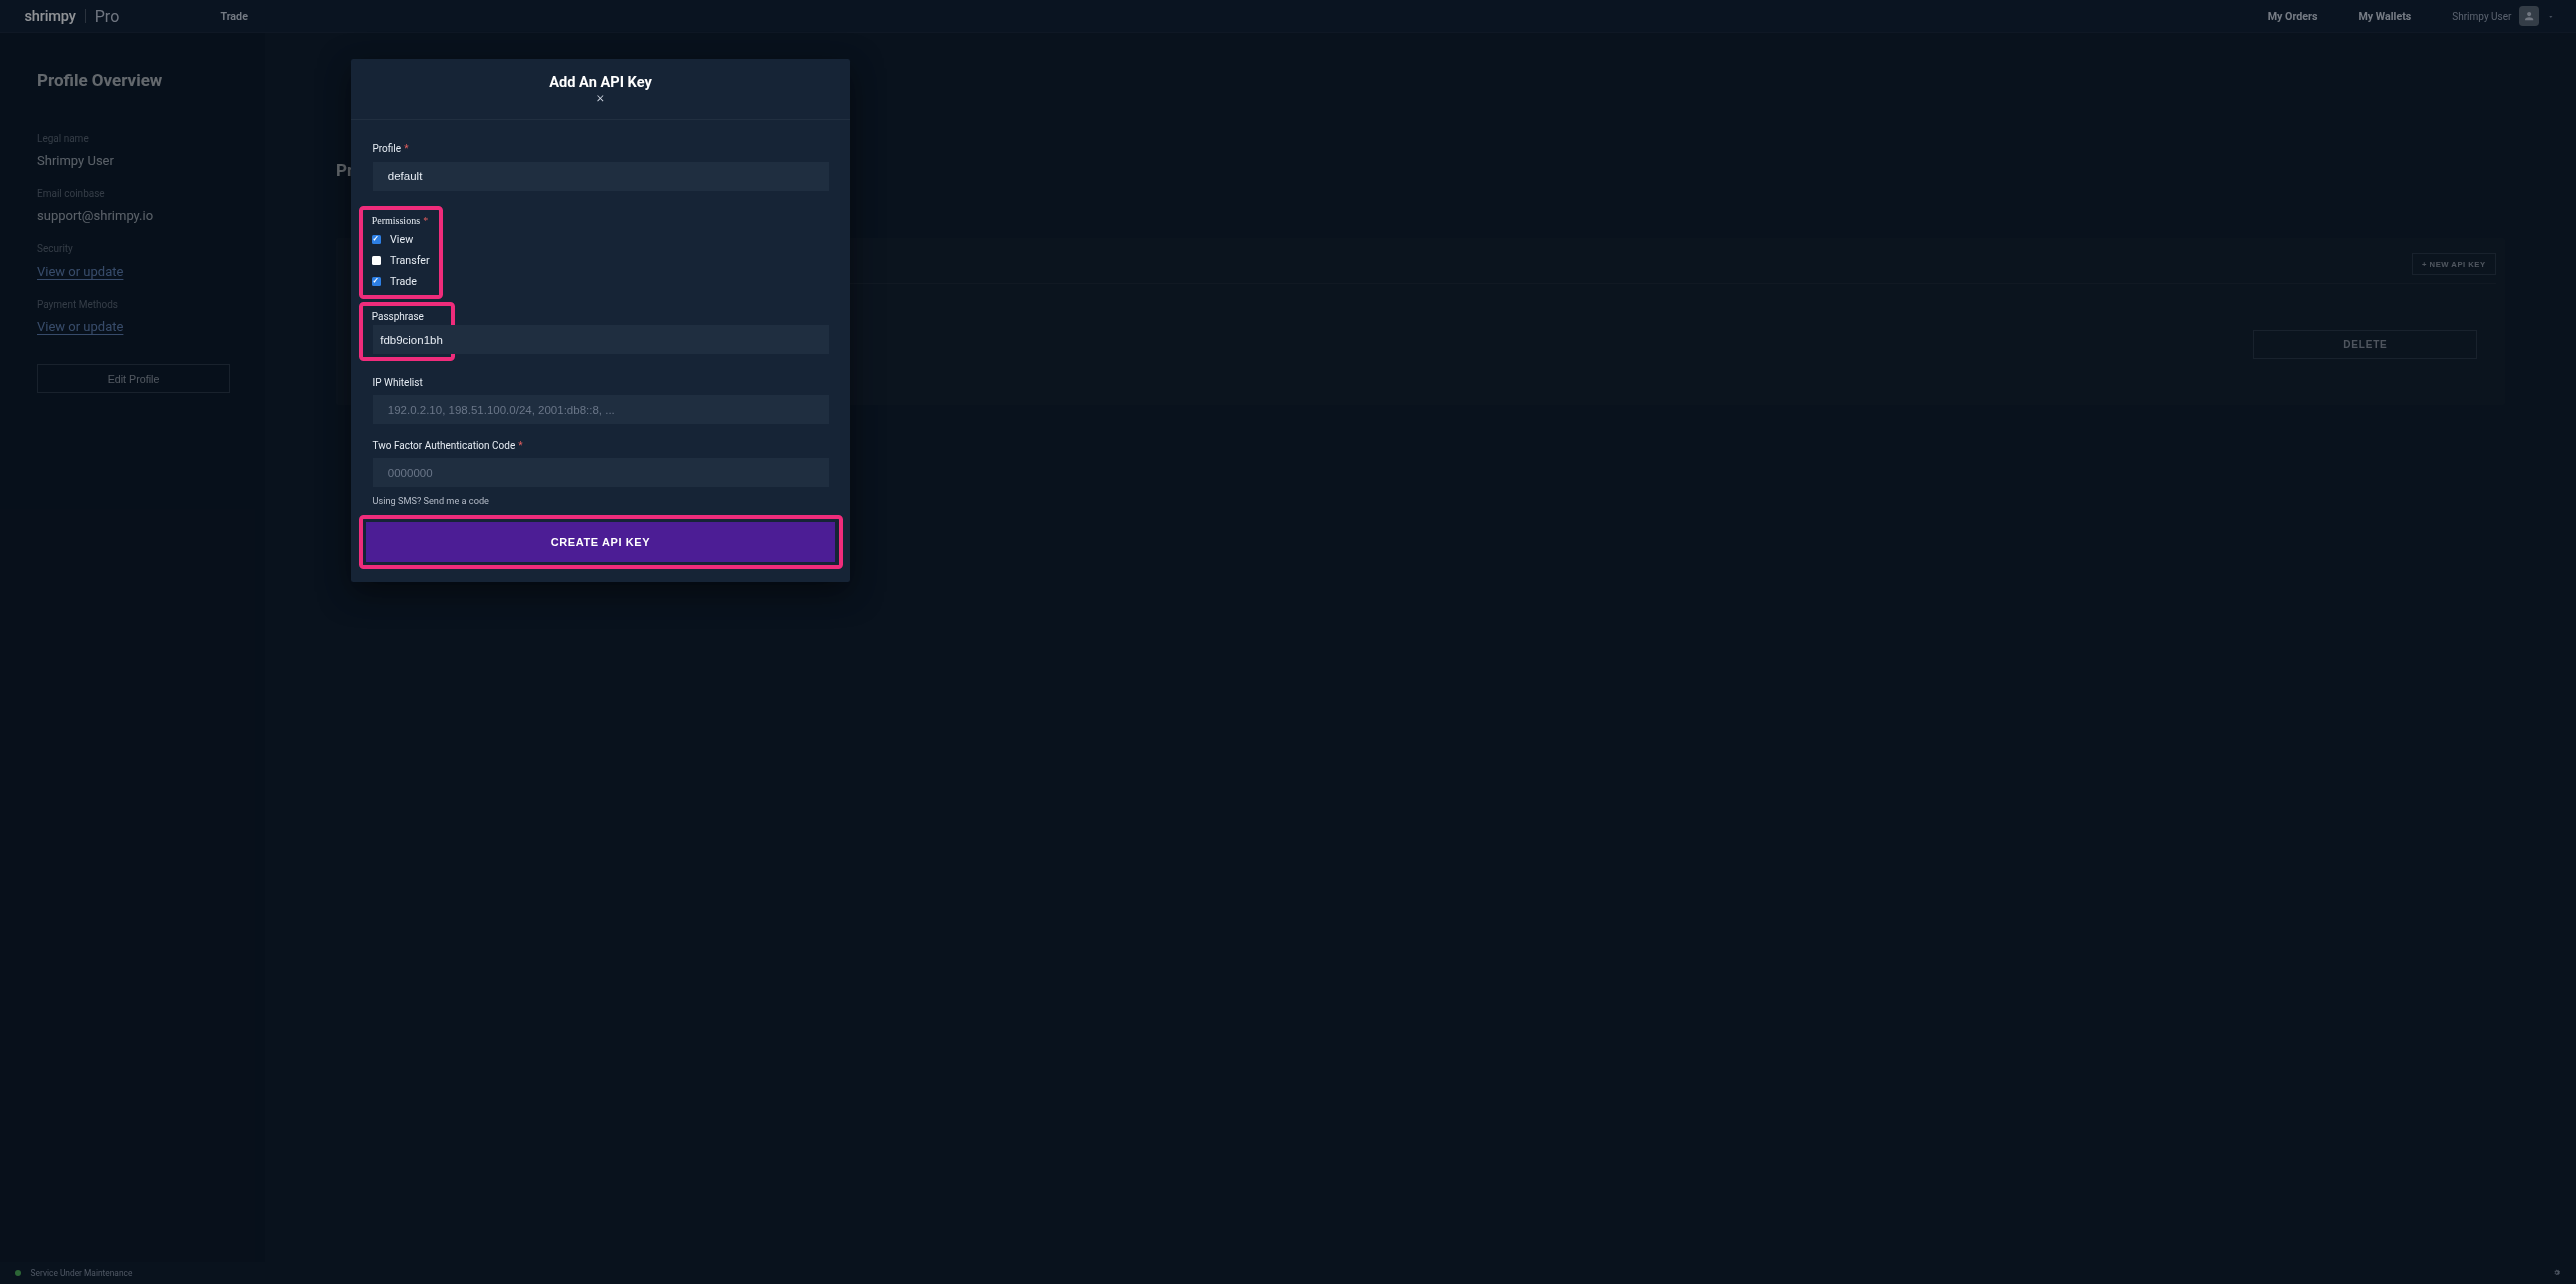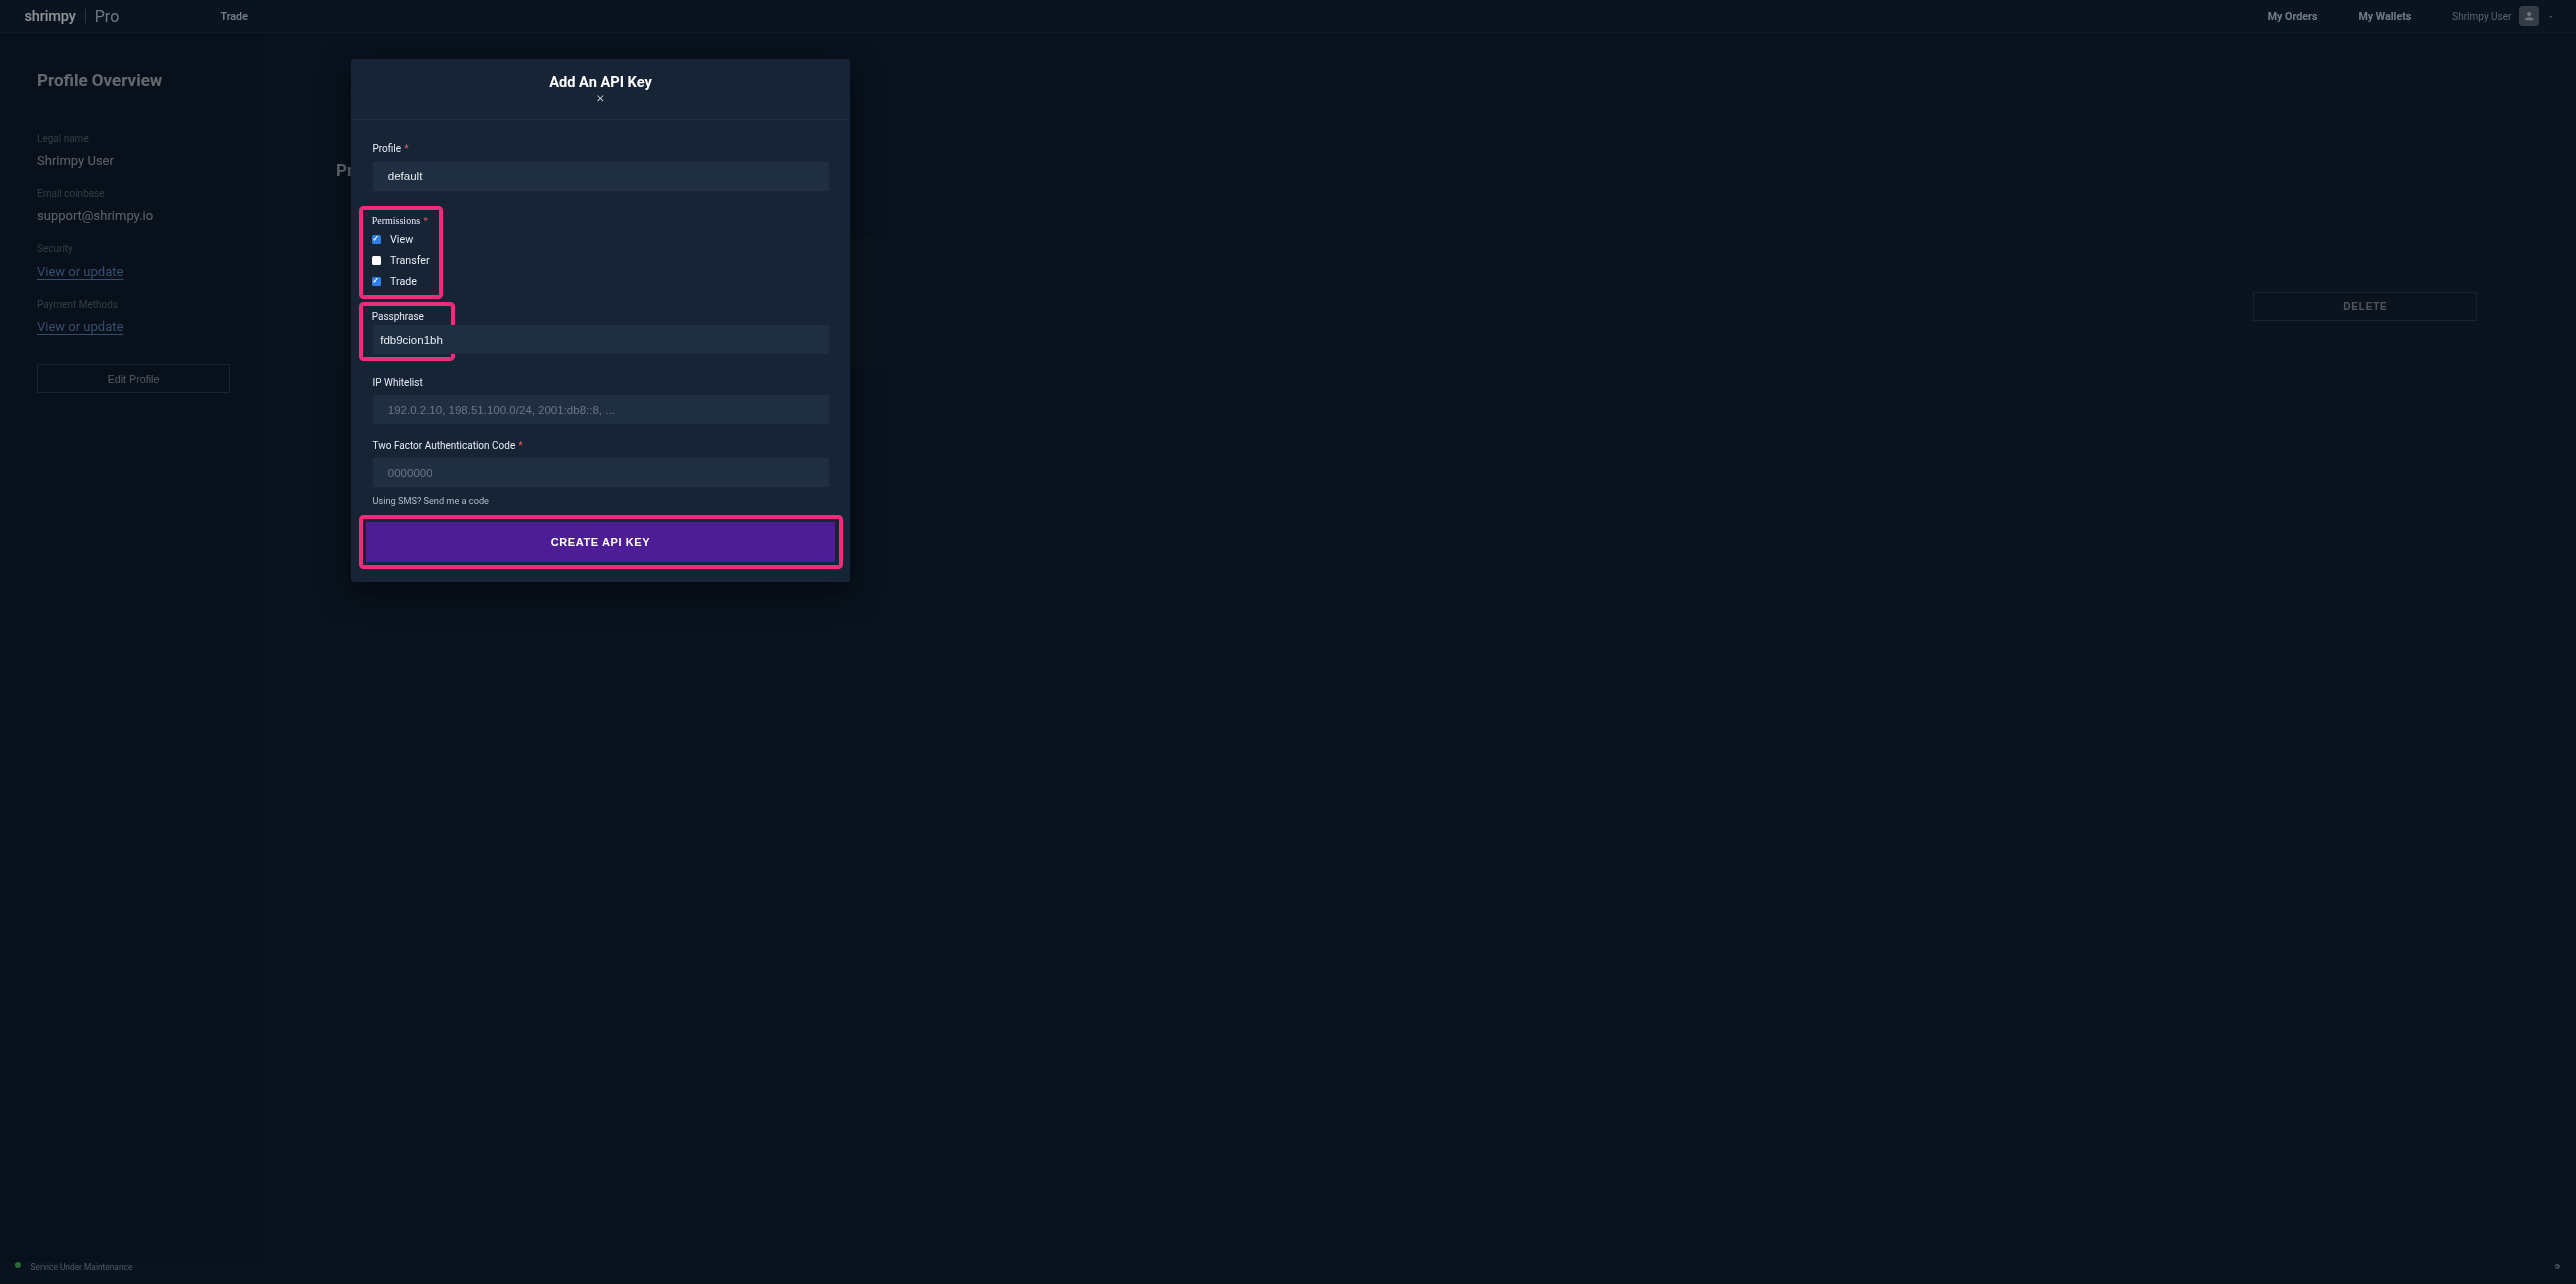--- a/index.html
+++ b/index.html
@@ -32,21 +32,21 @@
 .main { position:fixed; top:33px; left:265px; right:0; bottom:22px; padding:31px 71px; }
 .main h1 { font-size:17px; font-weight:700; color:#fff; margin-top:96px; }
 .api-card { margin-top:58px; width:100%; background:#15202e; border-radius:2.3px; }
 .api-card-inner { padding:7.7px 9.2px 15.3px 21.5px; }
 .api-card-head { display:flex; justify-content:flex-end; padding:7.7px 0; border-bottom:0.8px solid rgba(255,255,255,0.07); }
 .new-key-btn { border:0.8px solid #3a4556; background:transparent; color:#c9cfd9; font-size:7.7px; letter-spacing:0.5px; font-weight:700; padding:5.4px 9.2px; cursor:pointer; }
 .api-card-body { display:flex; justify-content:flex-end; padding:46px 18.4px 31px 0; }
 .delete-btn { width:224px; height:29px; border:0.8px solid #3a4556; background:transparent; color:#c9cfd9; font-size:10px; letter-spacing:0.8px; font-weight:600; cursor:pointer; }
 
 
-.statusbar { position:fixed; bottom:0; left:0; right:0; height:22px; background:#0b1624; display:flex; padding:0 15.3px; font-size:8.4px; color:#8b94a3; z-index:10; }
+.statusbar { position:fixed; bottom:0; left:0; right:0; height:22px; background:#0b1624; display:flex; align-items:center; padding:0 15.3px; font-size:8.4px; color:#8b94a3; z-index:10; }
 .status-dot { width:6.1px; height:6.1px; border-radius:50%; background:#4caf50; margin-right:9.2px; }
 .gear { margin-left:auto; width:9.2px; height:9.2px; cursor:pointer; }
 .gear svg { width:100%; height:100%; fill:#8b94a3; }
 
 
 .overlay { position:fixed; inset:0; background:rgba(7,14,22,0.45); z-index:20; }
 .modal { position:fixed; top:59px; left:351px; width:499px; background:#162436; border-radius:2.3px; z-index:30; box-shadow:0 9.2px 31px rgba(0,0,0,0.5); }
 .modal-head { display:flex; align-items:center; justify-content:space-between; padding:14px 21.5px; border-bottom:0.8px solid rgba(255,255,255,0.05);flex-direction:column; }
 .modal-head h2 { font-size:14.6px; font-weight:700; color:#fff; }
 .close-x { width:14px; height:14px; color:#cfd6e1; cursor:pointer; display:flex; align-items:center; justify-content:center; }
@@ -124,20 +124,23 @@
   <div class="field-label">Payment Methods</div>
   <a class="link">View or update</a>
 
   <button class="edit-btn">Edit Profile</button>
 </div>
 
 <div class="main dim">
   <h1>Pr</h1>
   <div class="api-card">
     <div class="api-card-inner">
+      <div class="api-card-head">
+        <button class="new-key-btn">+ NEW API KEY</button>
+      </div>
       <div class="api-card-body">
         <button class="delete-btn">DELETE</button>
       </div>
     </div>
   </div>
 </div>
 
 <div class="overlay"></div>
 
 <div class="modal">

